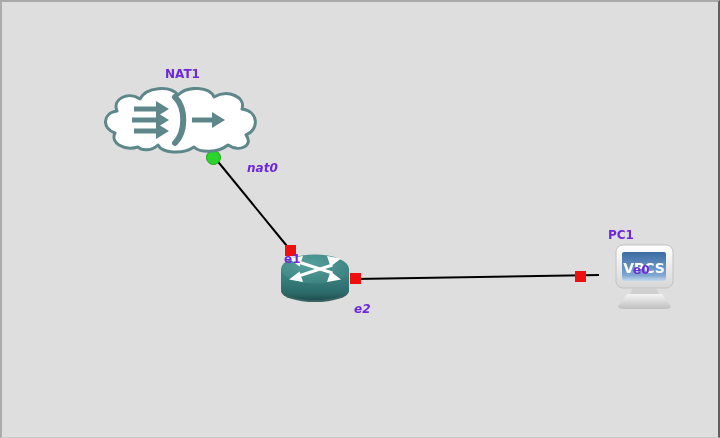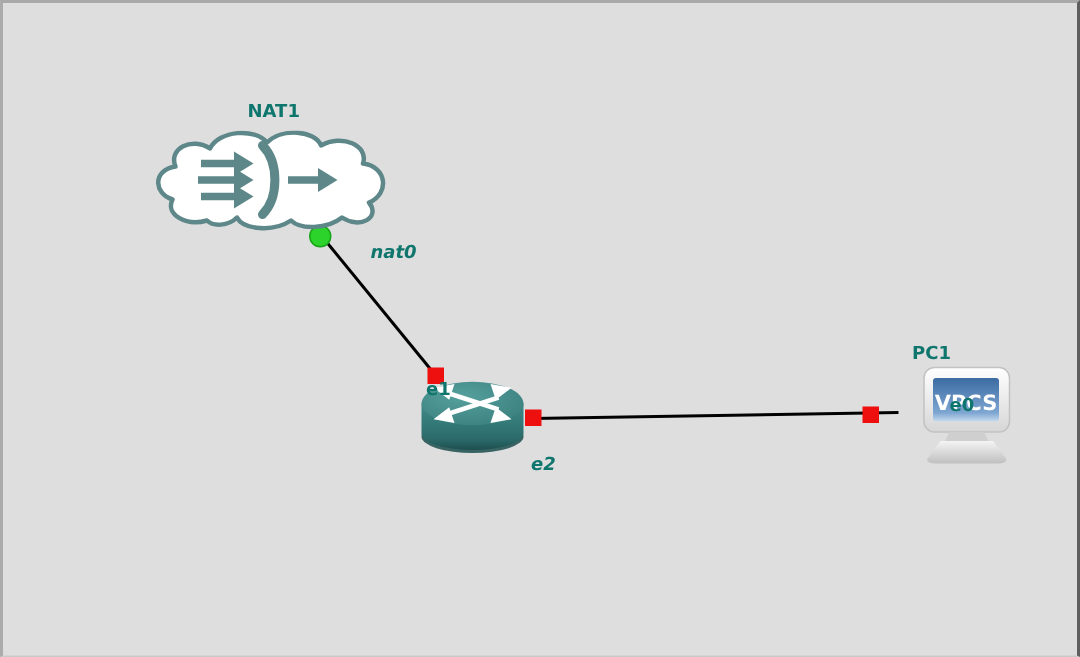--- a/index.html
+++ b/index.html
@@ -31,21 +31,21 @@
   .node {
     position: absolute;
     z-index: 2;
   }
   .node svg { display: block; }
   .nlabel {
     position: absolute;
     z-index: 3;
     font-size: 12px;
     font-weight: bold;
-    color: #0f766e;
+    color: #6d28d9;
     white-space: nowrap;
     line-height: 14px;
     cursor: default;
   }
   .link-line {
     stroke: #000;
     stroke-width: 2;
   }
 </style>
 </head>

